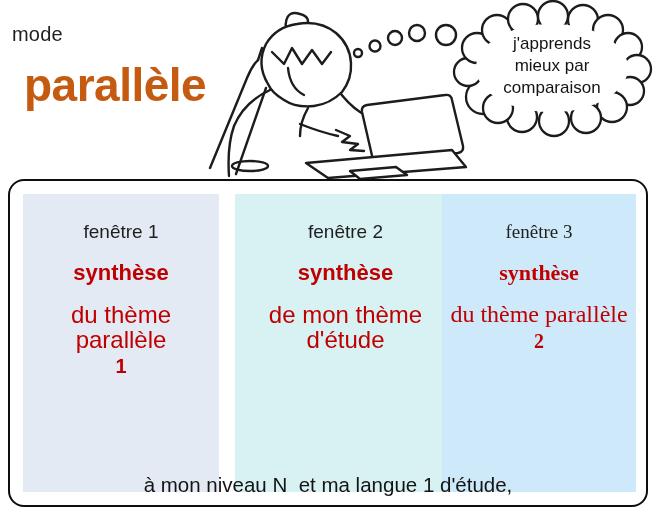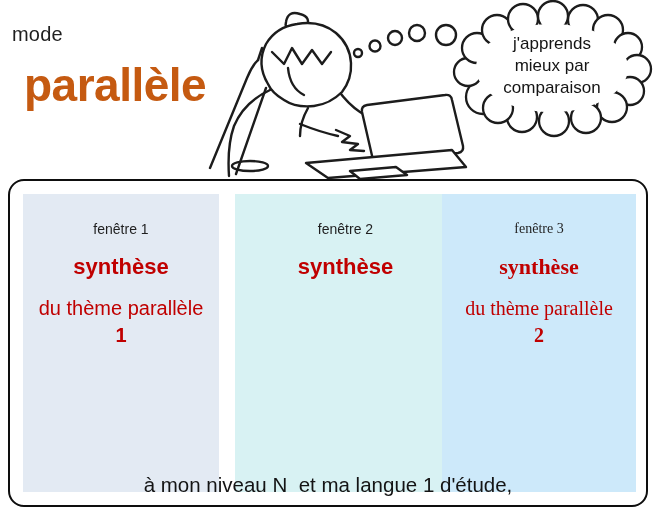--- a/index.html
+++ b/index.html
@@ -13,23 +13,23 @@
   .thought-text{position:absolute;left:471px;top:33px;width:162px;text-align:center;
                 font-size:17px;line-height:22px;color:#141414;}
 
   
   .main-box{position:absolute;left:8px;top:179px;width:636px;height:324px;
             border:2.5px solid #0e0e0e;border-radius:16px;background:#fff;}
   .win{position:absolute;top:13px;height:298px;text-align:center;}
   .win-1{left:13px;width:196px;}
   .win-2{left:225px;width:221px;}
   .win-3{left:432px;width:194px;font-family:Liberation Serif, serif;}
-  .win-label{margin-top:27px;font-size:14px;color:#1f1f1f;}
+  .win-label{margin-top:27px;font-size:19px;color:#1f1f1f;}
   .win-heading{margin-top:17px;font-size:22px;font-weight:700;}
-  .win-desc{margin:16px 6px 0 6px;font-size:20px;line-height:25px;}
+  .win-desc{margin:16px 6px 0 6px;font-size:24px;line-height:25px;}
   .win-emph{margin-top:1px;font-size:20px;font-weight:700;line-height:26px;}
 
   .footer{position:absolute;left:0;top:204px;width:100%;text-align:center;
           font-size:20.5px;line-height:40px;color:#141414;white-space:pre-wrap;z-index:5;}
   .footer-line{white-space:pre-wrap;}
 </style>
 </head>
 <body>
 
 <div class="stage">
@@ -101,20 +101,21 @@
     <div class="win win-1" style="background: rgb(227, 234, 243);">
       <div class="win-label">fenêtre 1</div>
       <div class="win-heading" style="color: rgb(192, 0, 0);">synthèse</div>
       <div class="win-desc" style="color: rgb(192, 0, 0);">du thème parallèle</div>
       <div class="win-emph" style="color: rgb(192, 0, 0);">1</div>
     </div>
 
     <div class="win win-2" style="background: rgb(216, 242, 243);">
       <div class="win-label">fenêtre 2</div>
       <div class="win-heading" style="color: rgb(192, 0, 0);">synthèse</div>
+      <div class="win-desc" style="color: rgb(192, 0, 0);">de mon thème d'étude</div>
       <div class="win-emph" style="color: rgb(192, 0, 0);"></div>
     </div>
 
     <div class="win win-3" style="background: rgb(205, 233, 250);">
       <div class="win-label">fenêtre 3</div>
       <div class="win-heading" style="color: rgb(192, 0, 0);">synthèse</div>
       <div class="win-desc" style="color: rgb(192, 0, 0);">du thème parallèle</div>
       <div class="win-emph" style="color: rgb(192, 0, 0);">2</div>
     </div>
 

